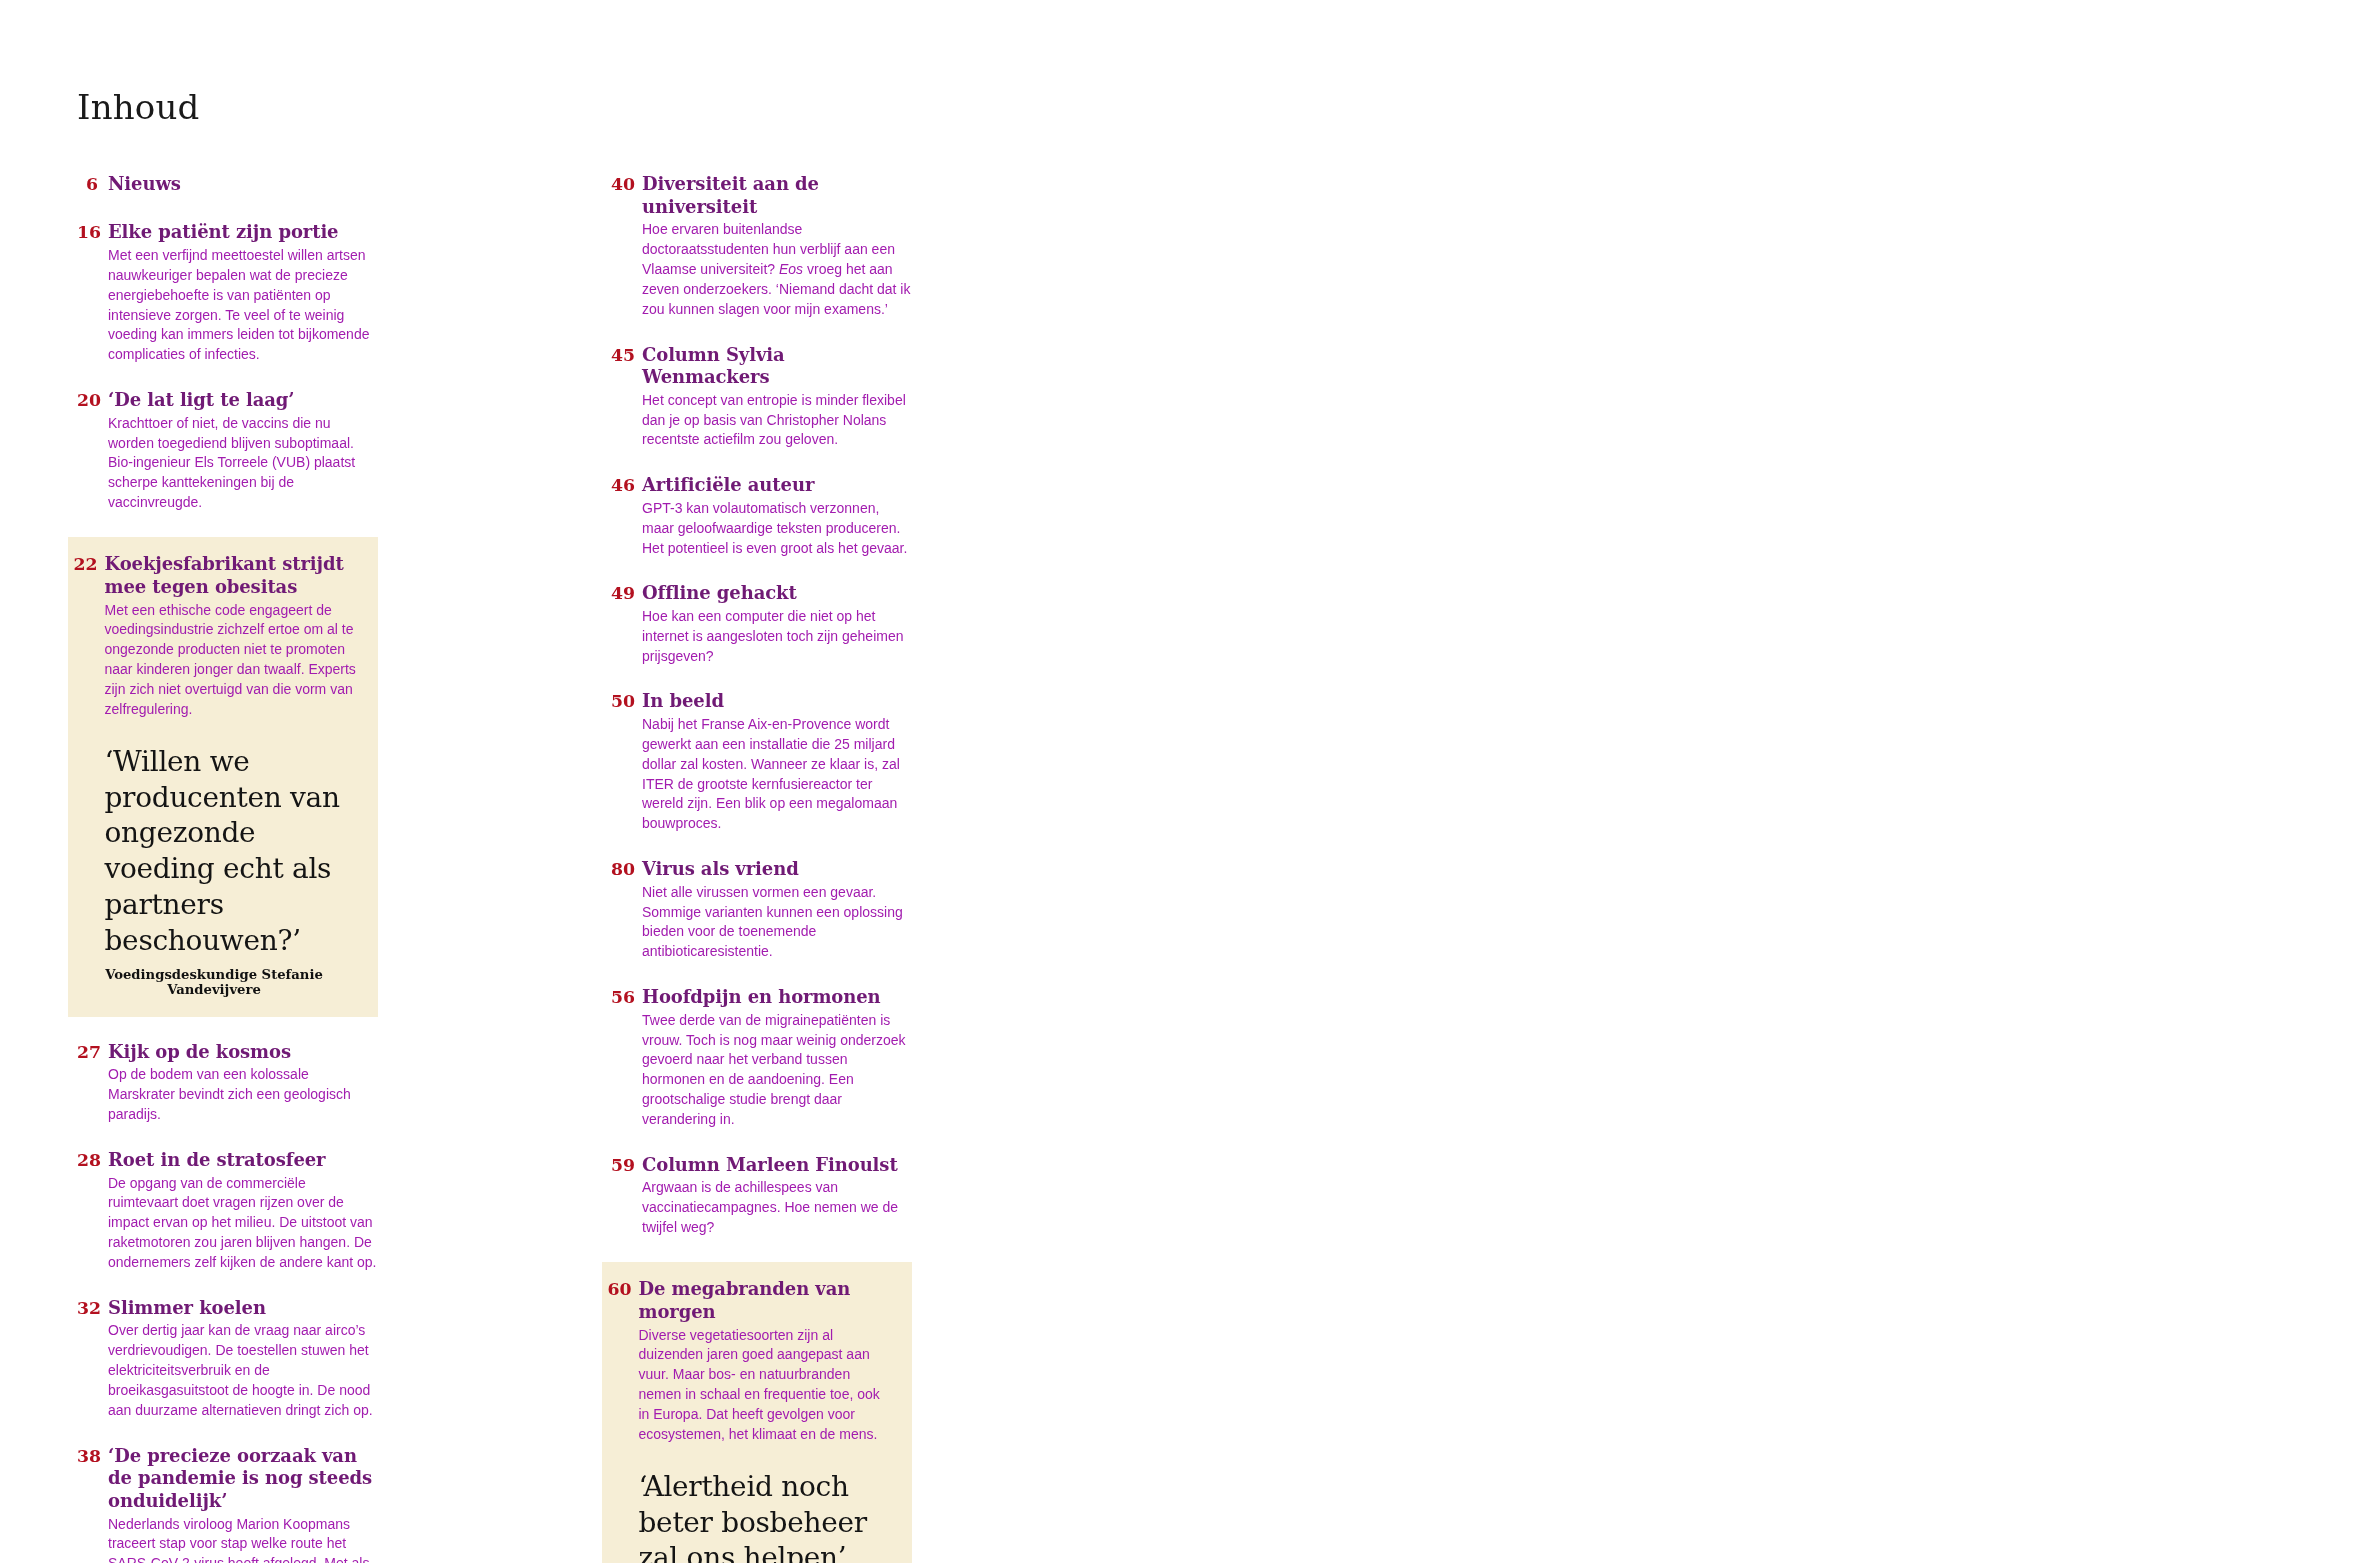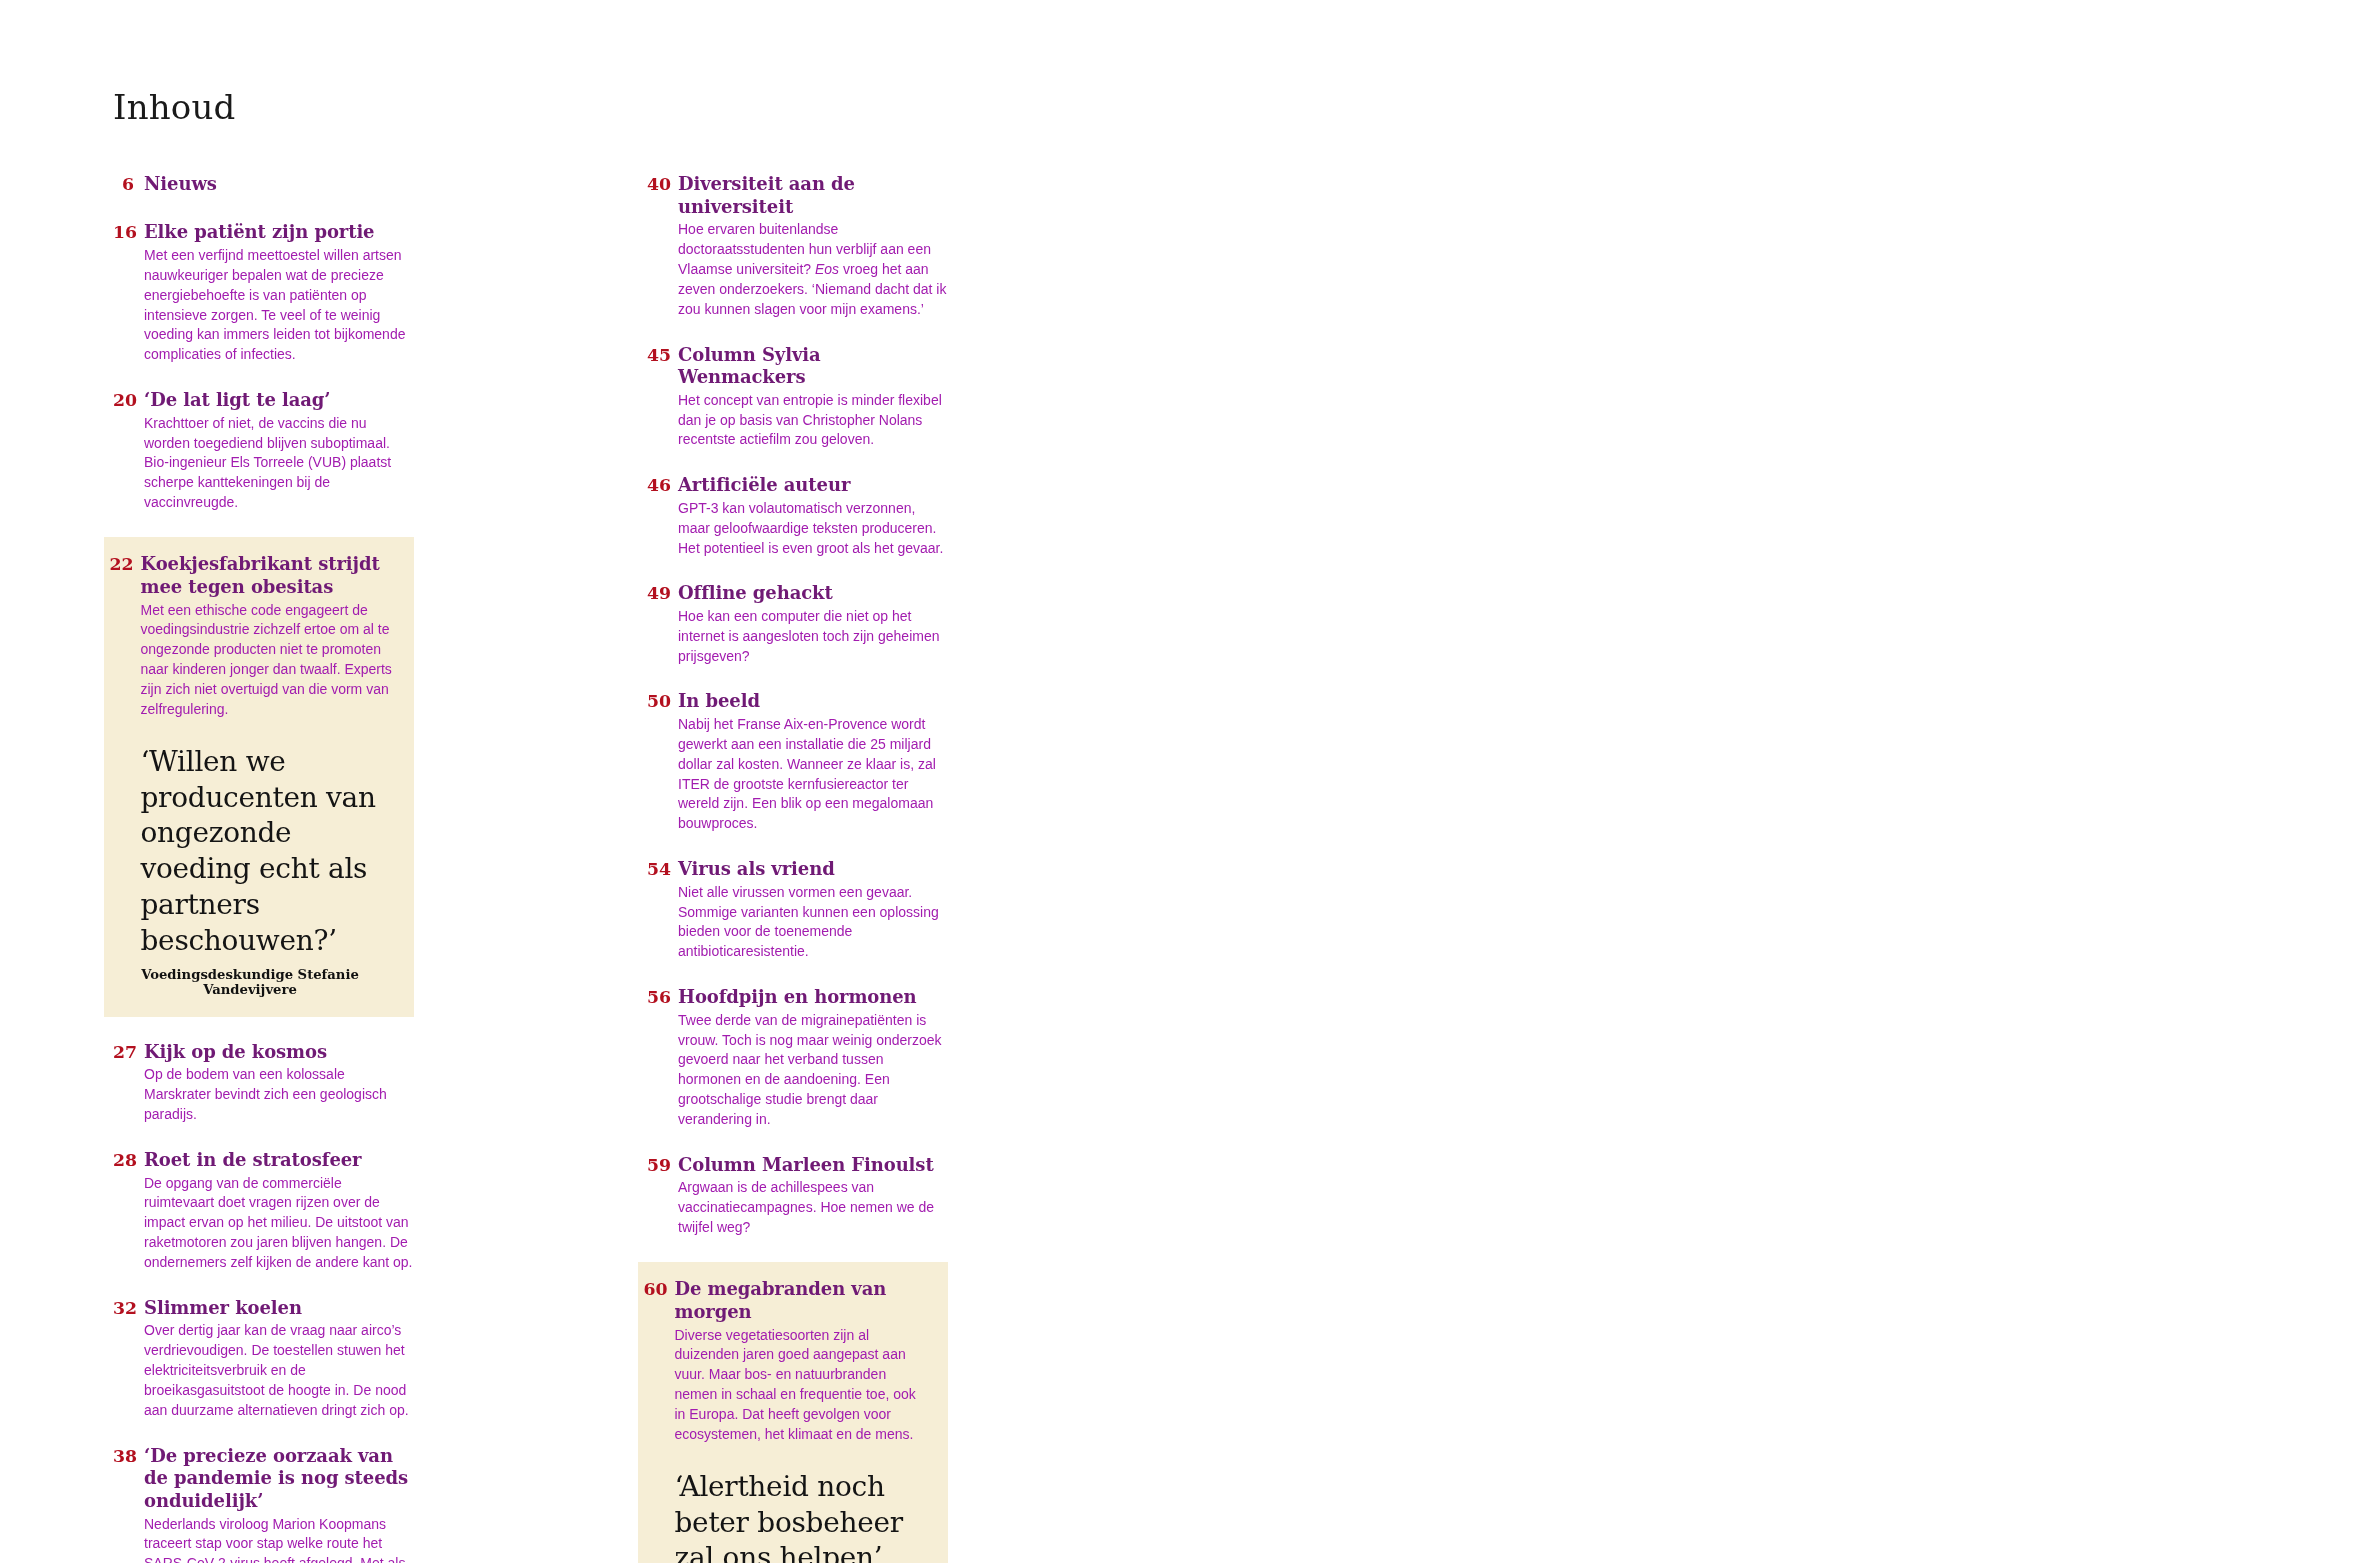--- a/index.html
+++ b/index.html
@@ -4,21 +4,21 @@
 <style>
   * { box-sizing: border-box; }
   html, body { margin:0; padding:0; }
   body {
     width: 2366px; height: 1564px;
     background: #ffffff;
     font-family: "Liberation Sans", sans-serif;
     color: #111111;
     overflow: hidden;
   }
-  .page { position: relative; width: 1904px; height: 1564px; display: flex; padding-left: 36px; }
+  .page { position: relative; width: 1904px; height: 1564px; display: flex; }
 
   
   .leaf-left  { position: relative; width: 1182px; height: 1564px; background:#ffffff; }
   .leaf-right { position: relative; width: 1184px; height: 1564px; background:#ffffff; }
   .gutter { position:absolute; left:1182px; top:0; width:1.8px; height:1564px; background:#d8d8d8; }
 
   
   .section-title {
     font-family: "DejaVu Serif", serif;
     font-weight: 400;
@@ -196,21 +196,21 @@
 
       <div class="entry">
         <div class="pg">50</div>
         <div class="body">
           <h3>In beeld</h3>
           <p>Nabij het Franse Aix-en-Provence wordt gewerkt aan een installatie die 25 miljard dollar zal kosten. Wanneer ze klaar is, zal ITER de grootste kernfusiereactor ter wereld zijn. Een blik op een megalomaan bouwproces.</p>
         </div>
       </div>
 
       <div class="entry">
-        <div class="pg">54</div>
+        <div class="pg">80</div>
         <div class="body">
           <h3>Virus als vriend</h3>
           <p>Niet alle virussen vormen een gevaar. Sommige varianten kunnen een oplossing bieden voor de toenemende antibioticaresistentie.</p>
         </div>
       </div>
 
       <div class="entry">
         <div class="pg">56</div>
         <div class="body">
           <h3>Hoofdpijn en hormonen</h3>

